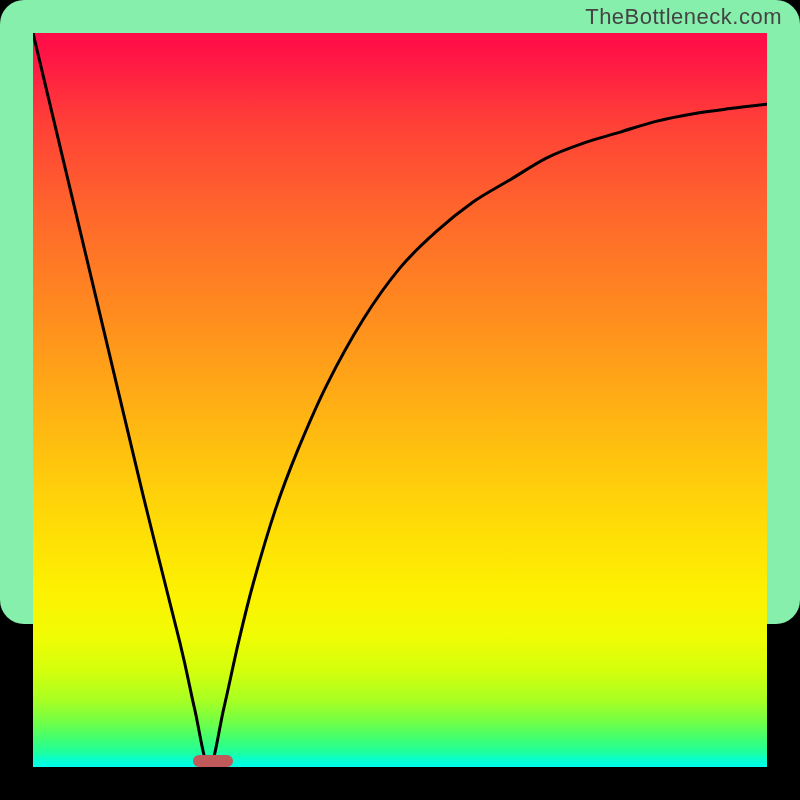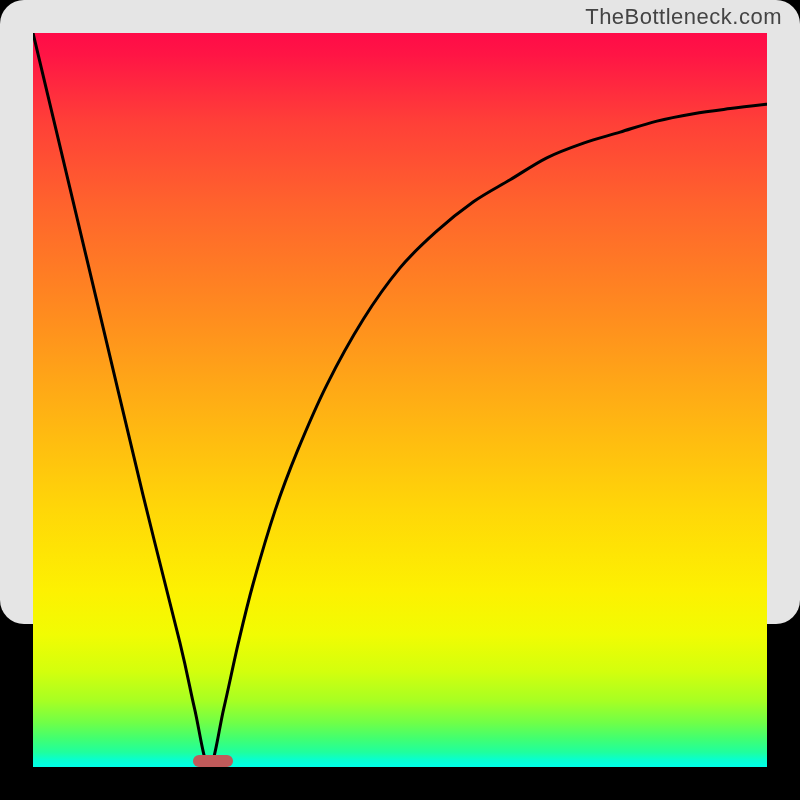--- a/index.html
+++ b/index.html
@@ -8,21 +8,21 @@
     width: 800px;
     height: 800px;
     background: #000;
     overflow: hidden;
     font-family: Arial, Helvetica, sans-serif;
   }
   .outer {
     position: relative;
     width: 800px;
     height: 624px;
-    background: #e5e5e5;
+    background: #86efac;
     border-radius: 24px;
   }
   .watermark {
     position: absolute;
     top: 4px;
     right: 18px;
     color: #444;
     font-size: 22px;
     font-weight: 400;
     letter-spacing: 0.5px;

